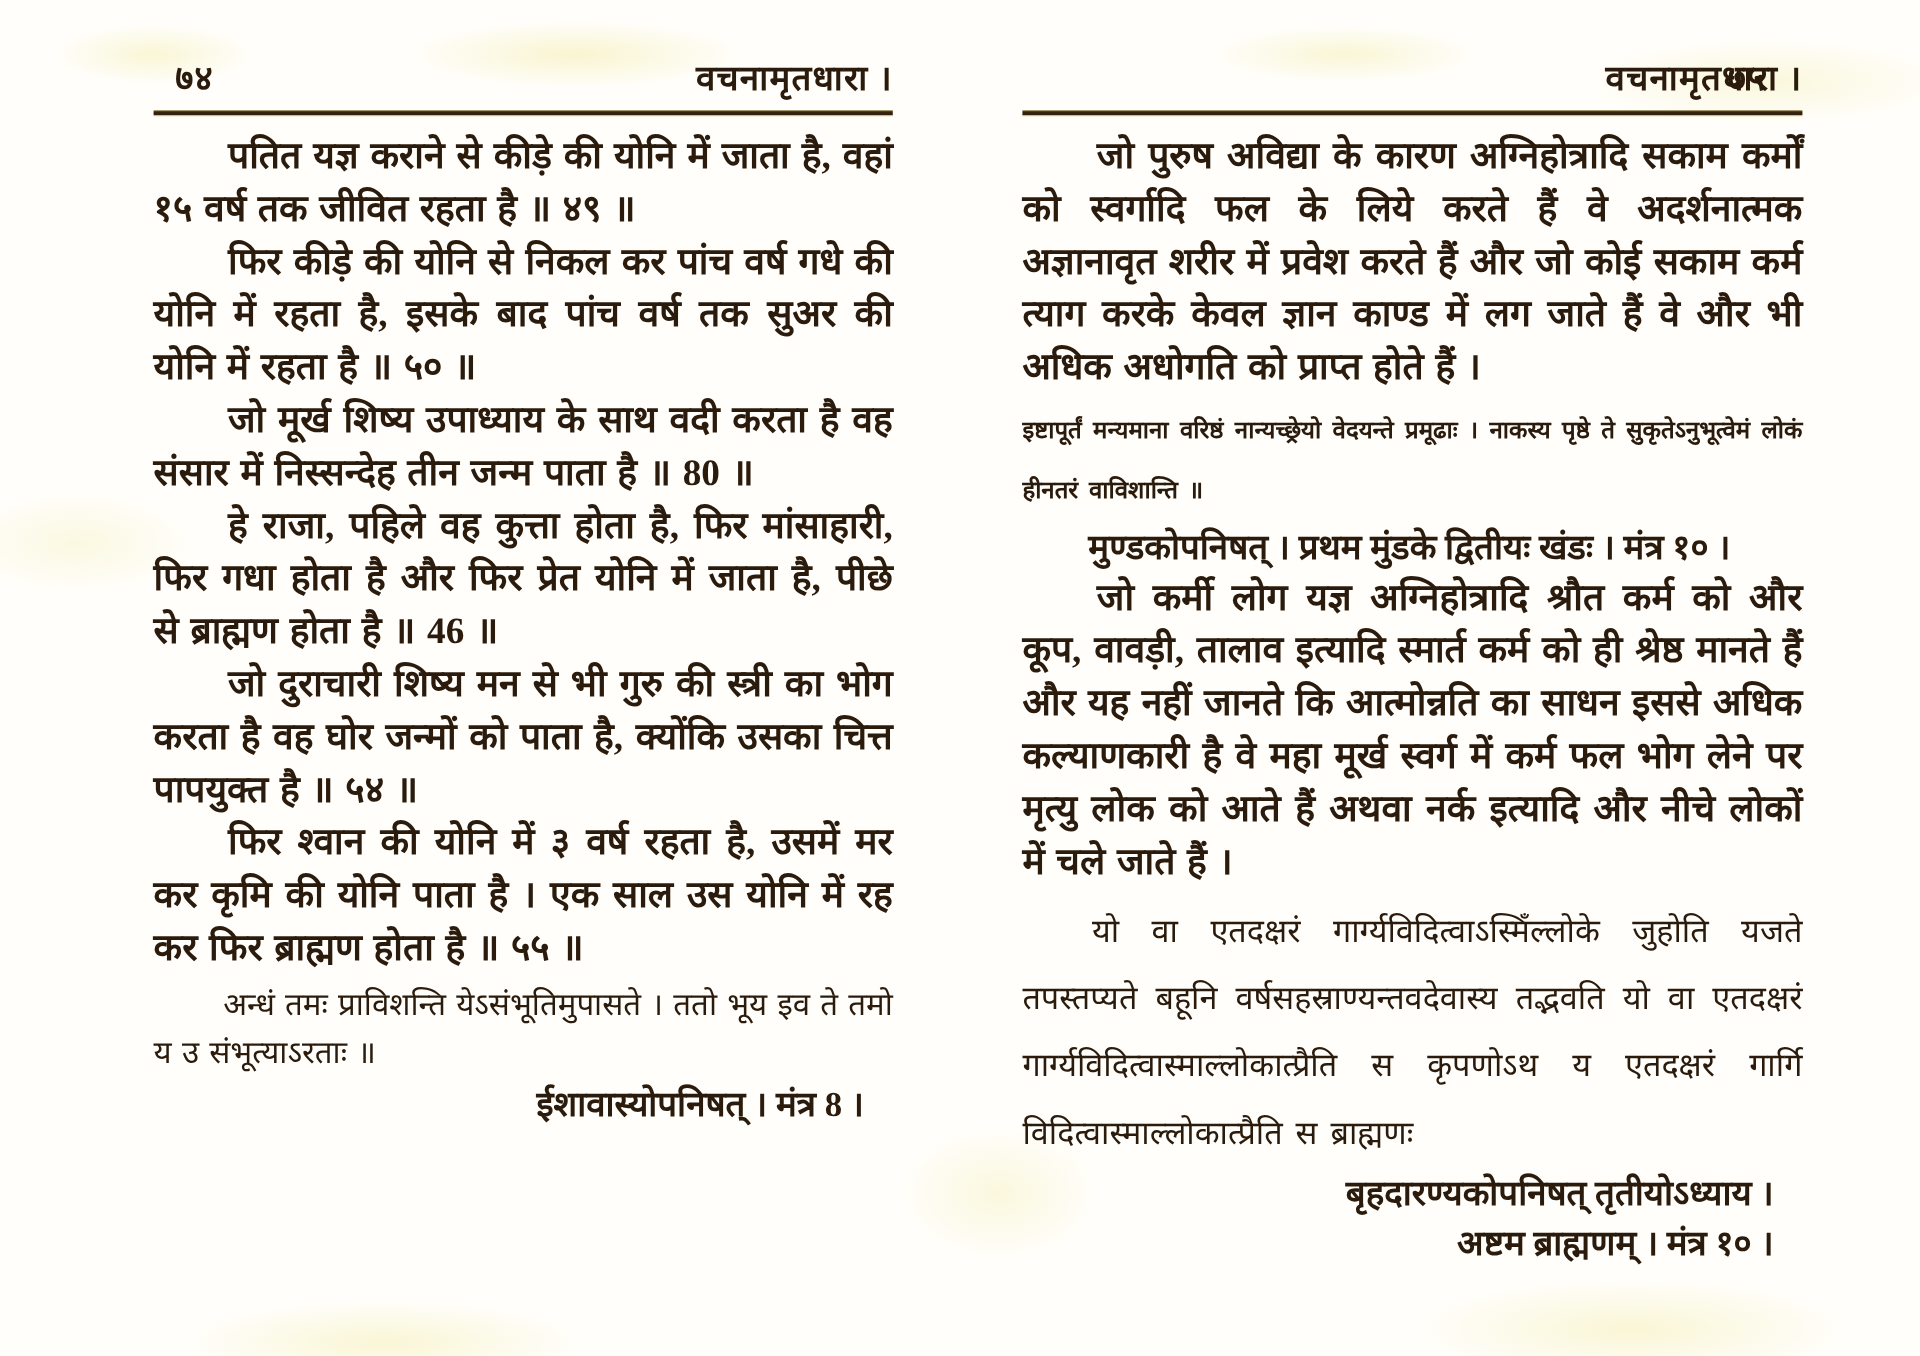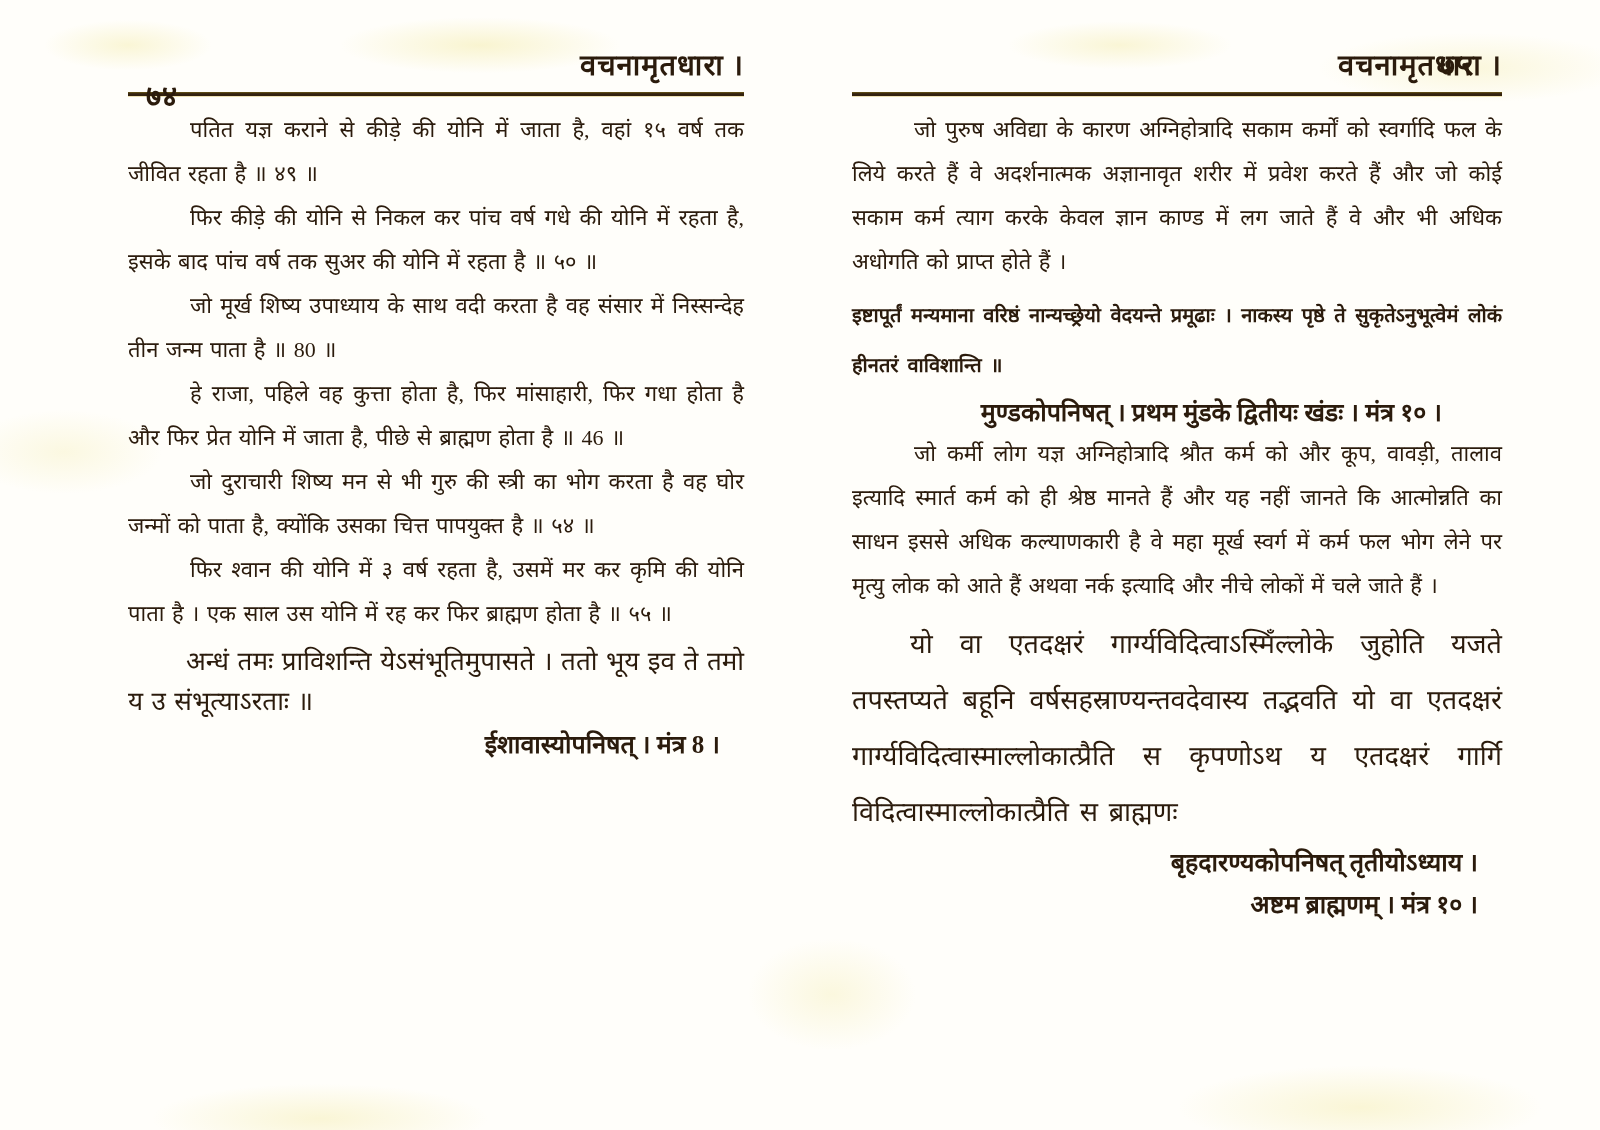--- a/index.html
+++ b/index.html
@@ -27,35 +27,35 @@
   .page.rightpg { left: 852px; width: 650px; }
 
   .pghead {
     position: relative;
     height: 44px;
     font-size: 29px;
     font-weight: bold;
     letter-spacing: 1px;
   }
   .pgtitle { display: block; text-align: right; }
-  .pgnum-l { position: absolute; left: 18px;  top: 0; margin-top: 31px; }
+  .pgnum-l { position: absolute; left: 18px;  top: 0; }
   .pgnum-r { position: absolute; right: 30px; top: 0; }
 
   .rule {
     height: 4px;
     background: linear-gradient(to bottom, #6d5a16 0%, #33220f 45%, #33220f 100%);
     box-shadow: 0 1px 0 rgba(214,190,90,0.45);
     margin: 4px 0 12px 0;
   }
 
   p { margin: 0; }
   .body {
-    font-size: 22px;
+    font-size: 31px;
     line-height: 44px;
-    font-weight: normal;
+    font-weight: bold;
     text-align: justify;
     text-indent: 62px;
     word-spacing: 2px;
   }
   .verse {
     font-size: 26px;
     line-height: 40px;
     font-weight: normal;
     text-align: justify;
     text-indent: 58px;
@@ -73,21 +73,21 @@
   .verse-loose {
     font-size: 27px;
     line-height: 56px;
     font-weight: normal;
     text-align: justify;
     text-indent: 58px;
     margin-top: 8px;
     word-spacing: 4px;
   }
   .cite {
-    font-size: 25px;
+    font-size: 29px;
     line-height: 38px;
     font-weight: bold;
     text-align: right;
     padding-right: 24px;
     margin-top: 4px;
   }
   .cite.mid { padding-right: 60px; }
 </style>
 </head>
 <body>

